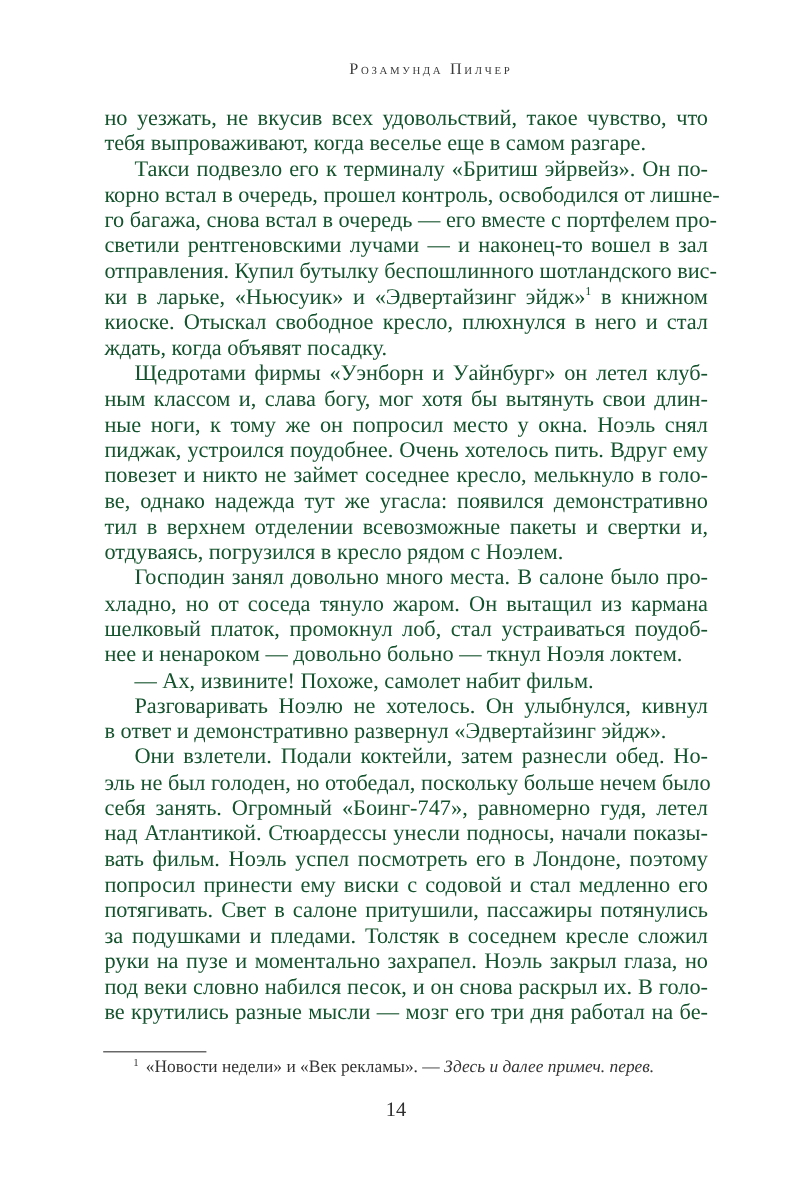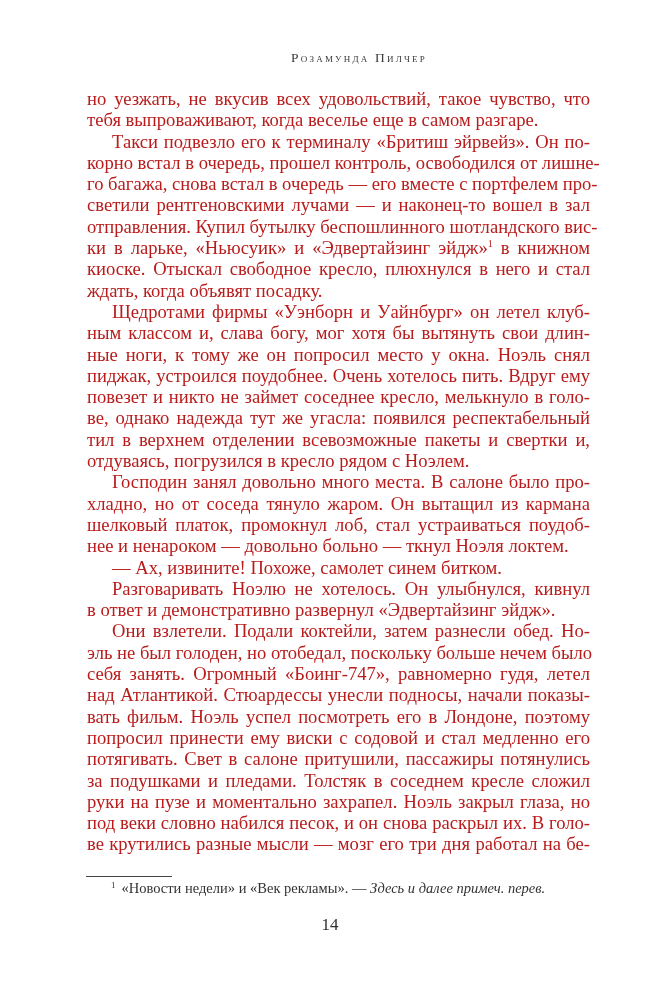--- a/index.html
+++ b/index.html
@@ -28,21 +28,21 @@
       padding-left: 26px;
     }
     .body-text {
       position: absolute;
       top: 88px;
       left: 87px;
       width: 503px;
       font-size: 18.6px;
       line-height: 21.3px;
       text-align: justify;
-      color: #b91c1c;
+      color: #14532d;
     }
     .line {
       display: block;
       white-space: nowrap;
       text-align: justify;
       text-align-last: justify;
       height: 21.3px;
     }
     .line.last {
       text-align-last: left;
@@ -103,28 +103,28 @@
     <div class="line"><span>светили рентгеновскими лучами — и наконец-то вошел в зал</span></div>
     <div class="line"><span>отправления. Купил бутылку беспошлинного шотландского вис-</span></div>
     <div class="line"><span>ки в ларьке, «Ньюсуик» и «Эдвертайзинг эйдж»</span><sup>1</sup><span> в книжном</span></div>
     <div class="line"><span>киоске. Отыскал свободное кресло, плюхнулся в него и стал</span></div>
     <div class="line last"><span>ждать, когда объявят посадку.</span></div>
     <div class="line indent"><span>Щедротами фирмы «Уэнборн и Уайнбург» он летел клуб-</span></div>
     <div class="line"><span>ным классом и, слава богу, мог хотя бы вытянуть свои длин-</span></div>
     <div class="line"><span>ные ноги, к тому же он попросил место у окна. Ноэль снял</span></div>
     <div class="line"><span>пиджак, устроился поудобнее. Очень хотелось пить. Вдруг ему</span></div>
     <div class="line"><span>повезет и никто не займет соседнее кресло, мелькнуло в голо-</span></div>
-    <div class="line"><span>ве, однако надежда тут же угасла: появился респектабельный</span></div>
+    <div class="line"><span>ве, однако надежда тут же угасла: появился демонстративно</span></div>
     <div class="line"><span>тил в верхнем отделении всевозможные пакеты и свертки и,</span></div>
     <div class="line last"><span>отдуваясь, погрузился в кресло рядом с Ноэлем.</span></div>
     <div class="line indent"><span>Господин занял довольно много места. В салоне было про-</span></div>
     <div class="line"><span>хладно, но от соседа тянуло жаром. Он вытащил из кармана</span></div>
     <div class="line"><span>шелковый платок, промокнул лоб, стал устраиваться поудоб-</span></div>
     <div class="line last"><span>нее и ненароком — довольно больно — ткнул Ноэля локтем.</span></div>
-    <div class="line indent last"><span>— Ах, извините! Похоже, самолет синем битком.</span></div>
+    <div class="line indent last"><span>— Ах, извините! Похоже, самолет набит фильм.</span></div>
     <div class="line indent"><span>Разговаривать Ноэлю не хотелось. Он улыбнулся, кивнул</span></div>
     <div class="line last"><span>в ответ и демонстративно развернул «Эдвертайзинг эйдж».</span></div>
     <div class="line indent"><span>Они взлетели. Подали коктейли, затем разнесли обед. Но-</span></div>
     <div class="line"><span>эль не был голоден, но отобедал, поскольку больше нечем было</span></div>
     <div class="line"><span>себя занять. Огромный «Боинг-747», равномерно гудя, летел</span></div>
     <div class="line"><span>над Атлантикой. Стюардессы унесли подносы, начали показы-</span></div>
     <div class="line"><span>вать фильм. Ноэль успел посмотреть его в Лондоне, поэтому</span></div>
     <div class="line"><span>попросил принести ему виски с содовой и стал медленно его</span></div>
     <div class="line"><span>потягивать. Свет в салоне притушили, пассажиры потянулись</span></div>
     <div class="line"><span>за подушками и пледами. Толстяк в соседнем кресле сложил</span></div>

